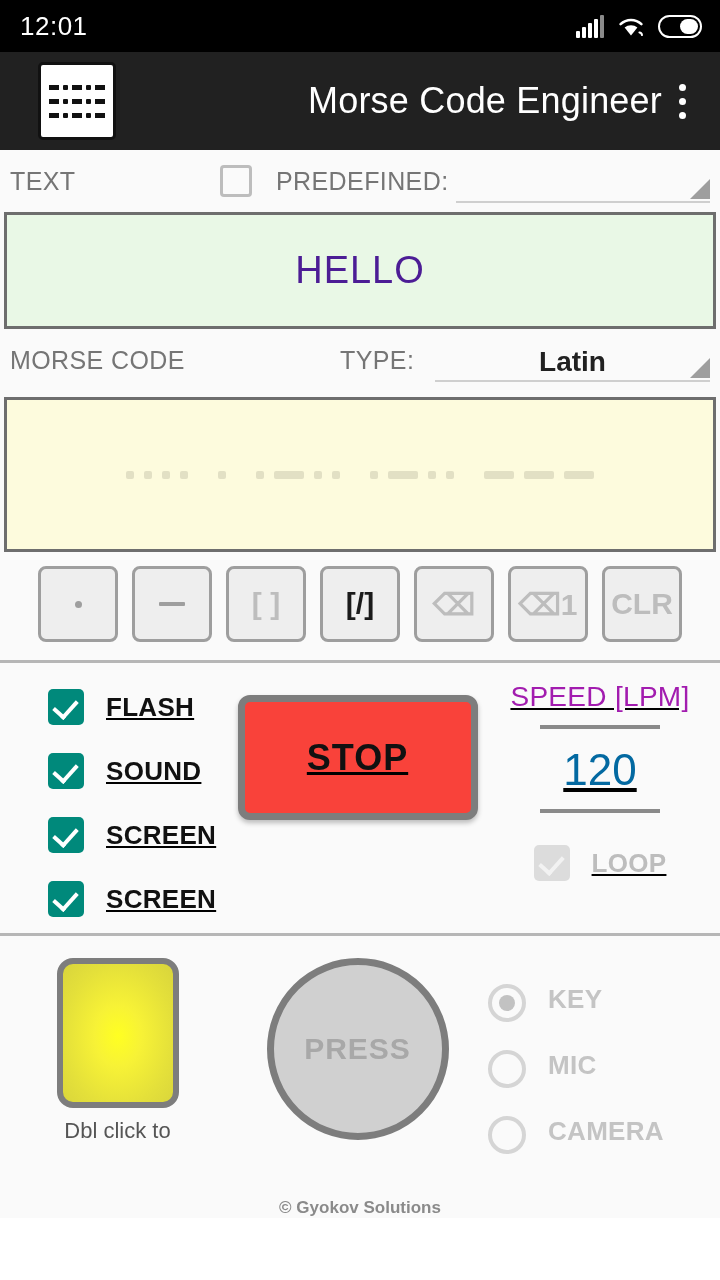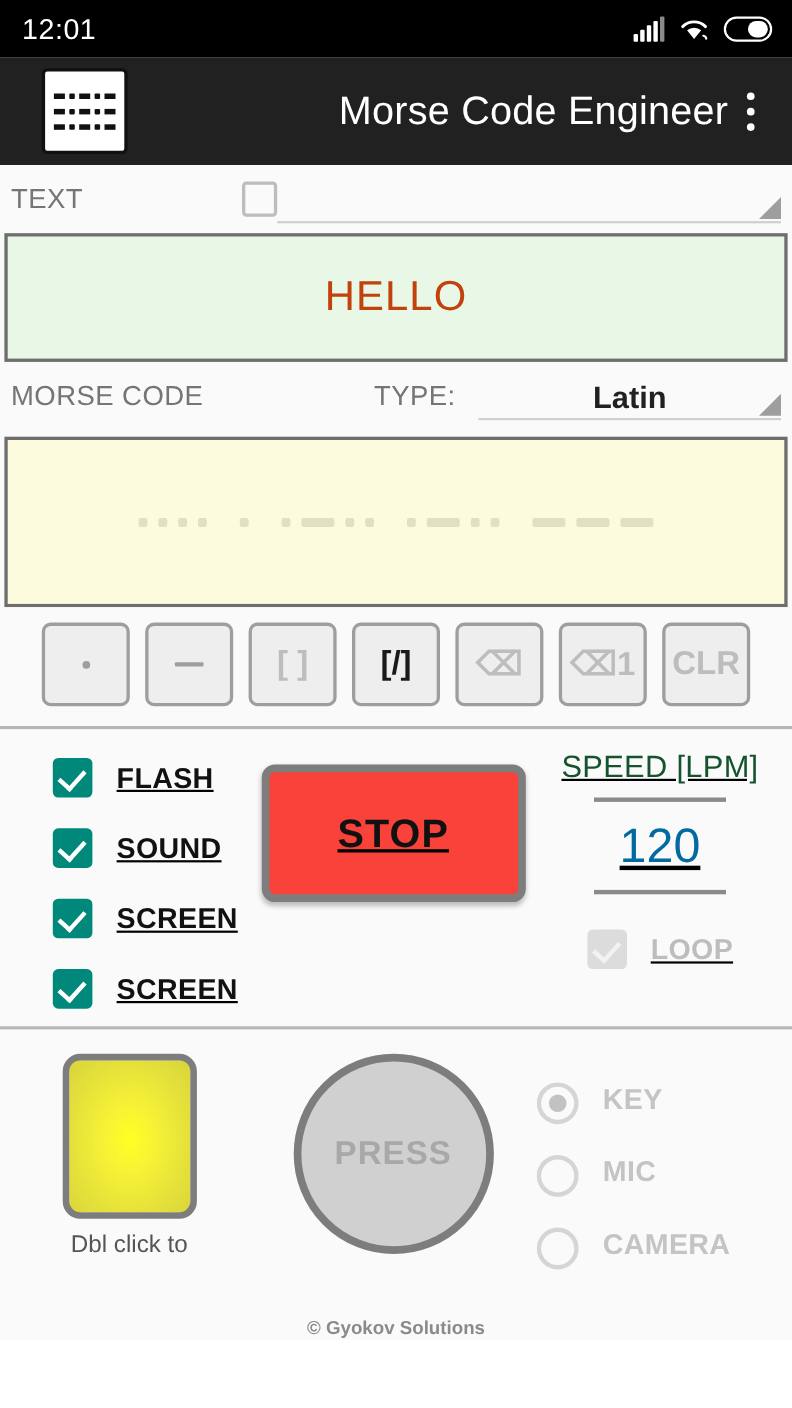--- a/index.html
+++ b/index.html
@@ -82,21 +82,21 @@
   .spinner::after {
     content:""; position: absolute; right: 0; bottom: 2px;
     border-left: 20px solid transparent; border-bottom: 20px solid #9e9e9e;
   }
 
   .textbox {
     margin: 0 4px; height: 117px; background: #e9f8e6;
     border: 3px solid #6e6e6e; display: flex; align-items: center;
     justify-content: center;
   }
-  .textbox .hint { font-size: 38px; color: #c2410c; font-weight: 400; letter-spacing: 1px; }
+  .textbox .hint { font-size: 38px; color: #4c1d95; font-weight: 400; letter-spacing: 1px; }
 
   .morsebox {
     margin: 6px 4px 0; height: 155px; background: #fdfbdd;
     border: 3px solid #6e6e6e; display: flex; align-items: center;
     justify-content: center;
   }
   .morse-line { display: flex; align-items: center; }
   .m-char { display: flex; align-items: center; gap: 10px; margin-right: 30px; }
   .m-char:last-child { margin-right: 0; }
   .m-dot  { width: 8px;  height: 8px; background: #e2e0c4; border-radius: 2px; }
@@ -143,21 +143,21 @@
 
   .col-stop { width: 245px; display:flex; justify-content:center; padding-top: 14px; }
   .stopbtn {
     width: 240px; height: 125px; background: #f9423a; border: 7px solid #7d7d7d;
     border-radius: 12px; display:flex; align-items:center; justify-content:center;
     font-size: 36px; font-weight: 700; color: #111; letter-spacing: 1px;
     box-shadow: 0 3px 5px rgba(0,0,0,.25);
   }
 
   .col-speed { flex: 1; text-align: center; }
-  .speed-title { font-size: 28px; color: #14532d; font-weight: 400; letter-spacing: .3px; }
+  .speed-title { font-size: 28px; color: #a21caf; font-weight: 400; letter-spacing: .3px; }
   .picker { margin-top: 12px; }
   .picker .bar { width: 120px; height: 4px; background: #8a8a8a; margin: 0 auto; }
   .picker .num { font-size: 44px; color: #0369a1; font-weight: 400; padding: 16px 0 14px; }
   .loop-row { display:flex; align-items:center; justify-content:center; margin-top: 32px; }
 
   
   .bottom {
     display: flex; align-items: flex-start; background: #fafafa;
     padding: 22px 0 6px; min-height: 215px;
   }
@@ -249,20 +249,21 @@
         <span></span>
         <span></span>
     </div>
   </div>
 
   <div class="body">
 
     <div class="row-label">
       <div class="lbl-caption" style="width:210px">TEXT</div>
       <div class="cb-outline"></div>
+      <div class="lbl-caption" style="margin-left:24px;width:180px">PREDEFINED:</div>
       <div class="spinner">
         <span class="val"></span>
       </div>
     </div>
 
     <div class="textbox">
       <span class="hint">HELLO</span>
     </div>
 
     <div class="row-label">

